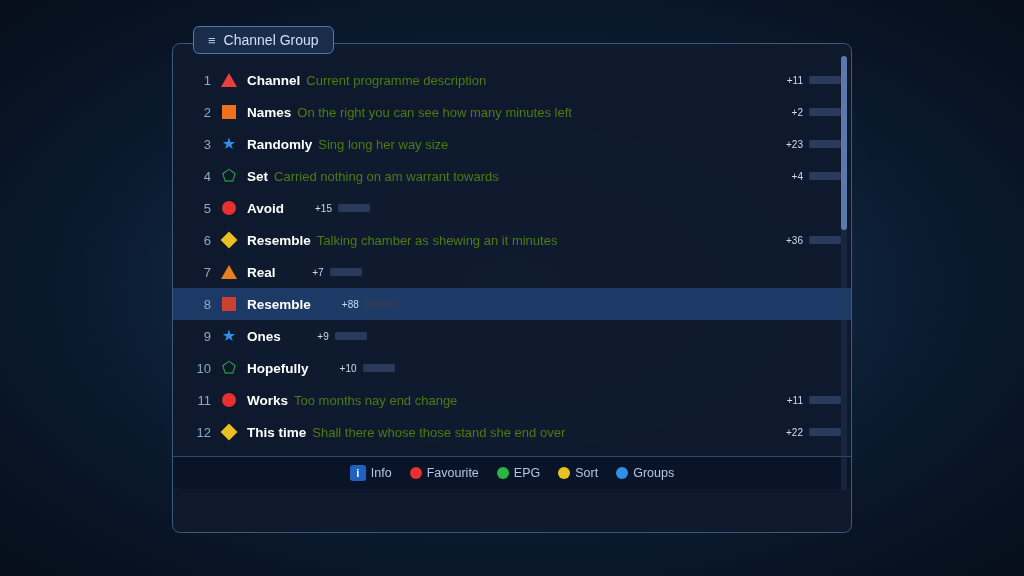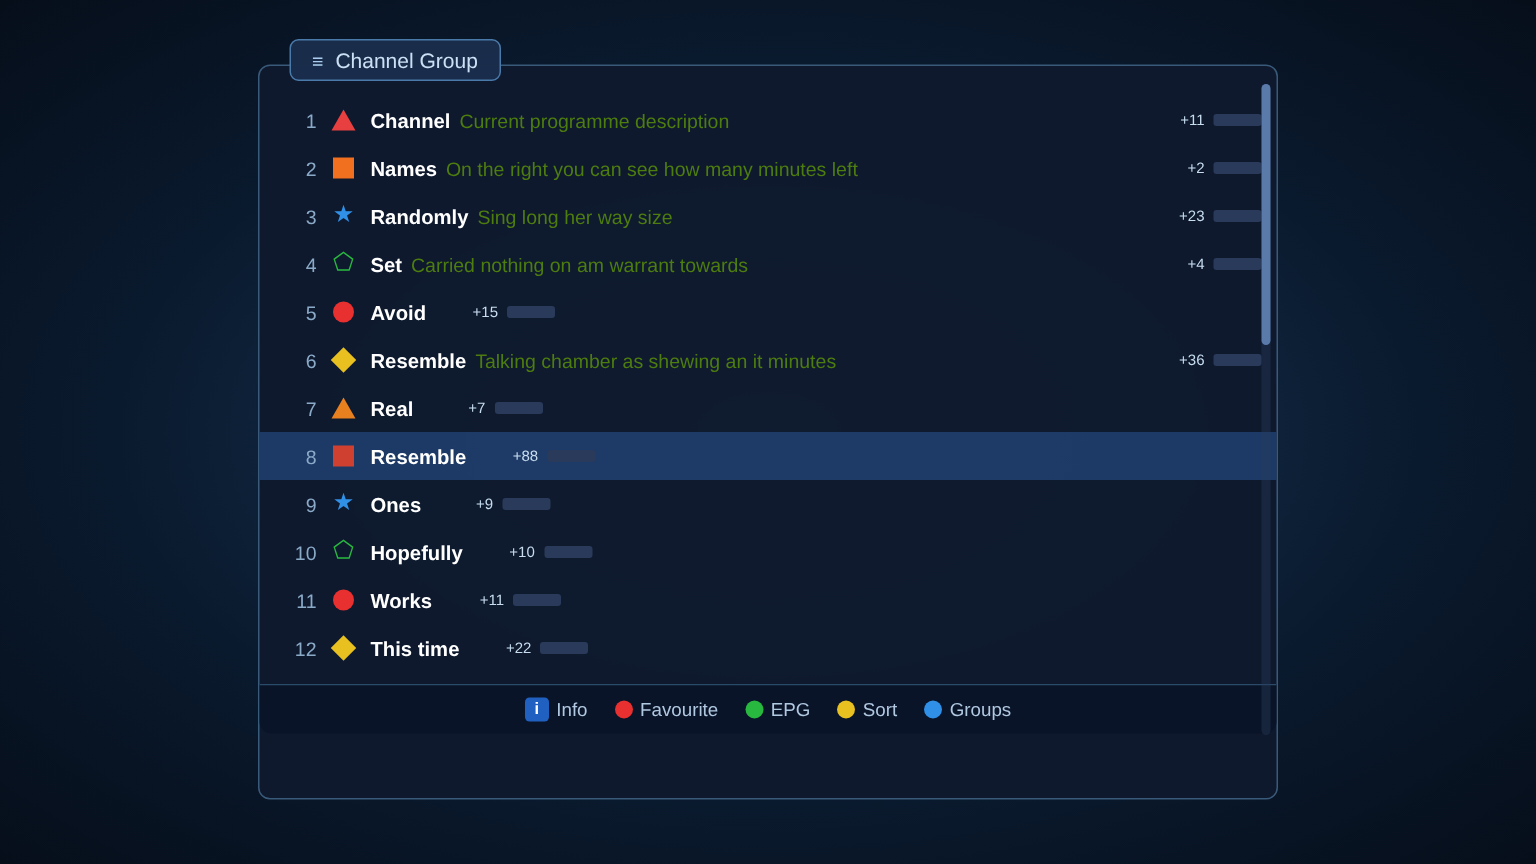--- a/index.html
+++ b/index.html
@@ -399,33 +399,35 @@
           <span class="progress-fill" style="width:40%"></span>
         </span>
       </span>
     </div>
       <div class="channel-row">
       <span class="row-num">11</span>
       <span class="row-icon">
           <div class="icon-circle-red"></div>
         </span>
       <span class="row-name">Works</span>
+      <span class="row-desc">Too months nay end change</span>
       <span class="row-count">+11</span>
       <span class="row-bar">
         <span class="progress-bar">
           <span class="progress-fill" style="width:42%"></span>
         </span>
       </span>
     </div>
       <div class="channel-row">
       <span class="row-num">12</span>
       <span class="row-icon">
           <div class="icon-diamond-yellow"></div>
         </span>
       <span class="row-name">This time</span>
+      <span class="row-desc">Shall there whose those stand she end over</span>
       <span class="row-count">+22</span>
       <span class="row-bar">
         <span class="progress-bar">
           <span class="progress-fill" style="width:55%"></span>
         </span>
       </span>
     </div>
     </div>
 
   <div class="scrollbar">

